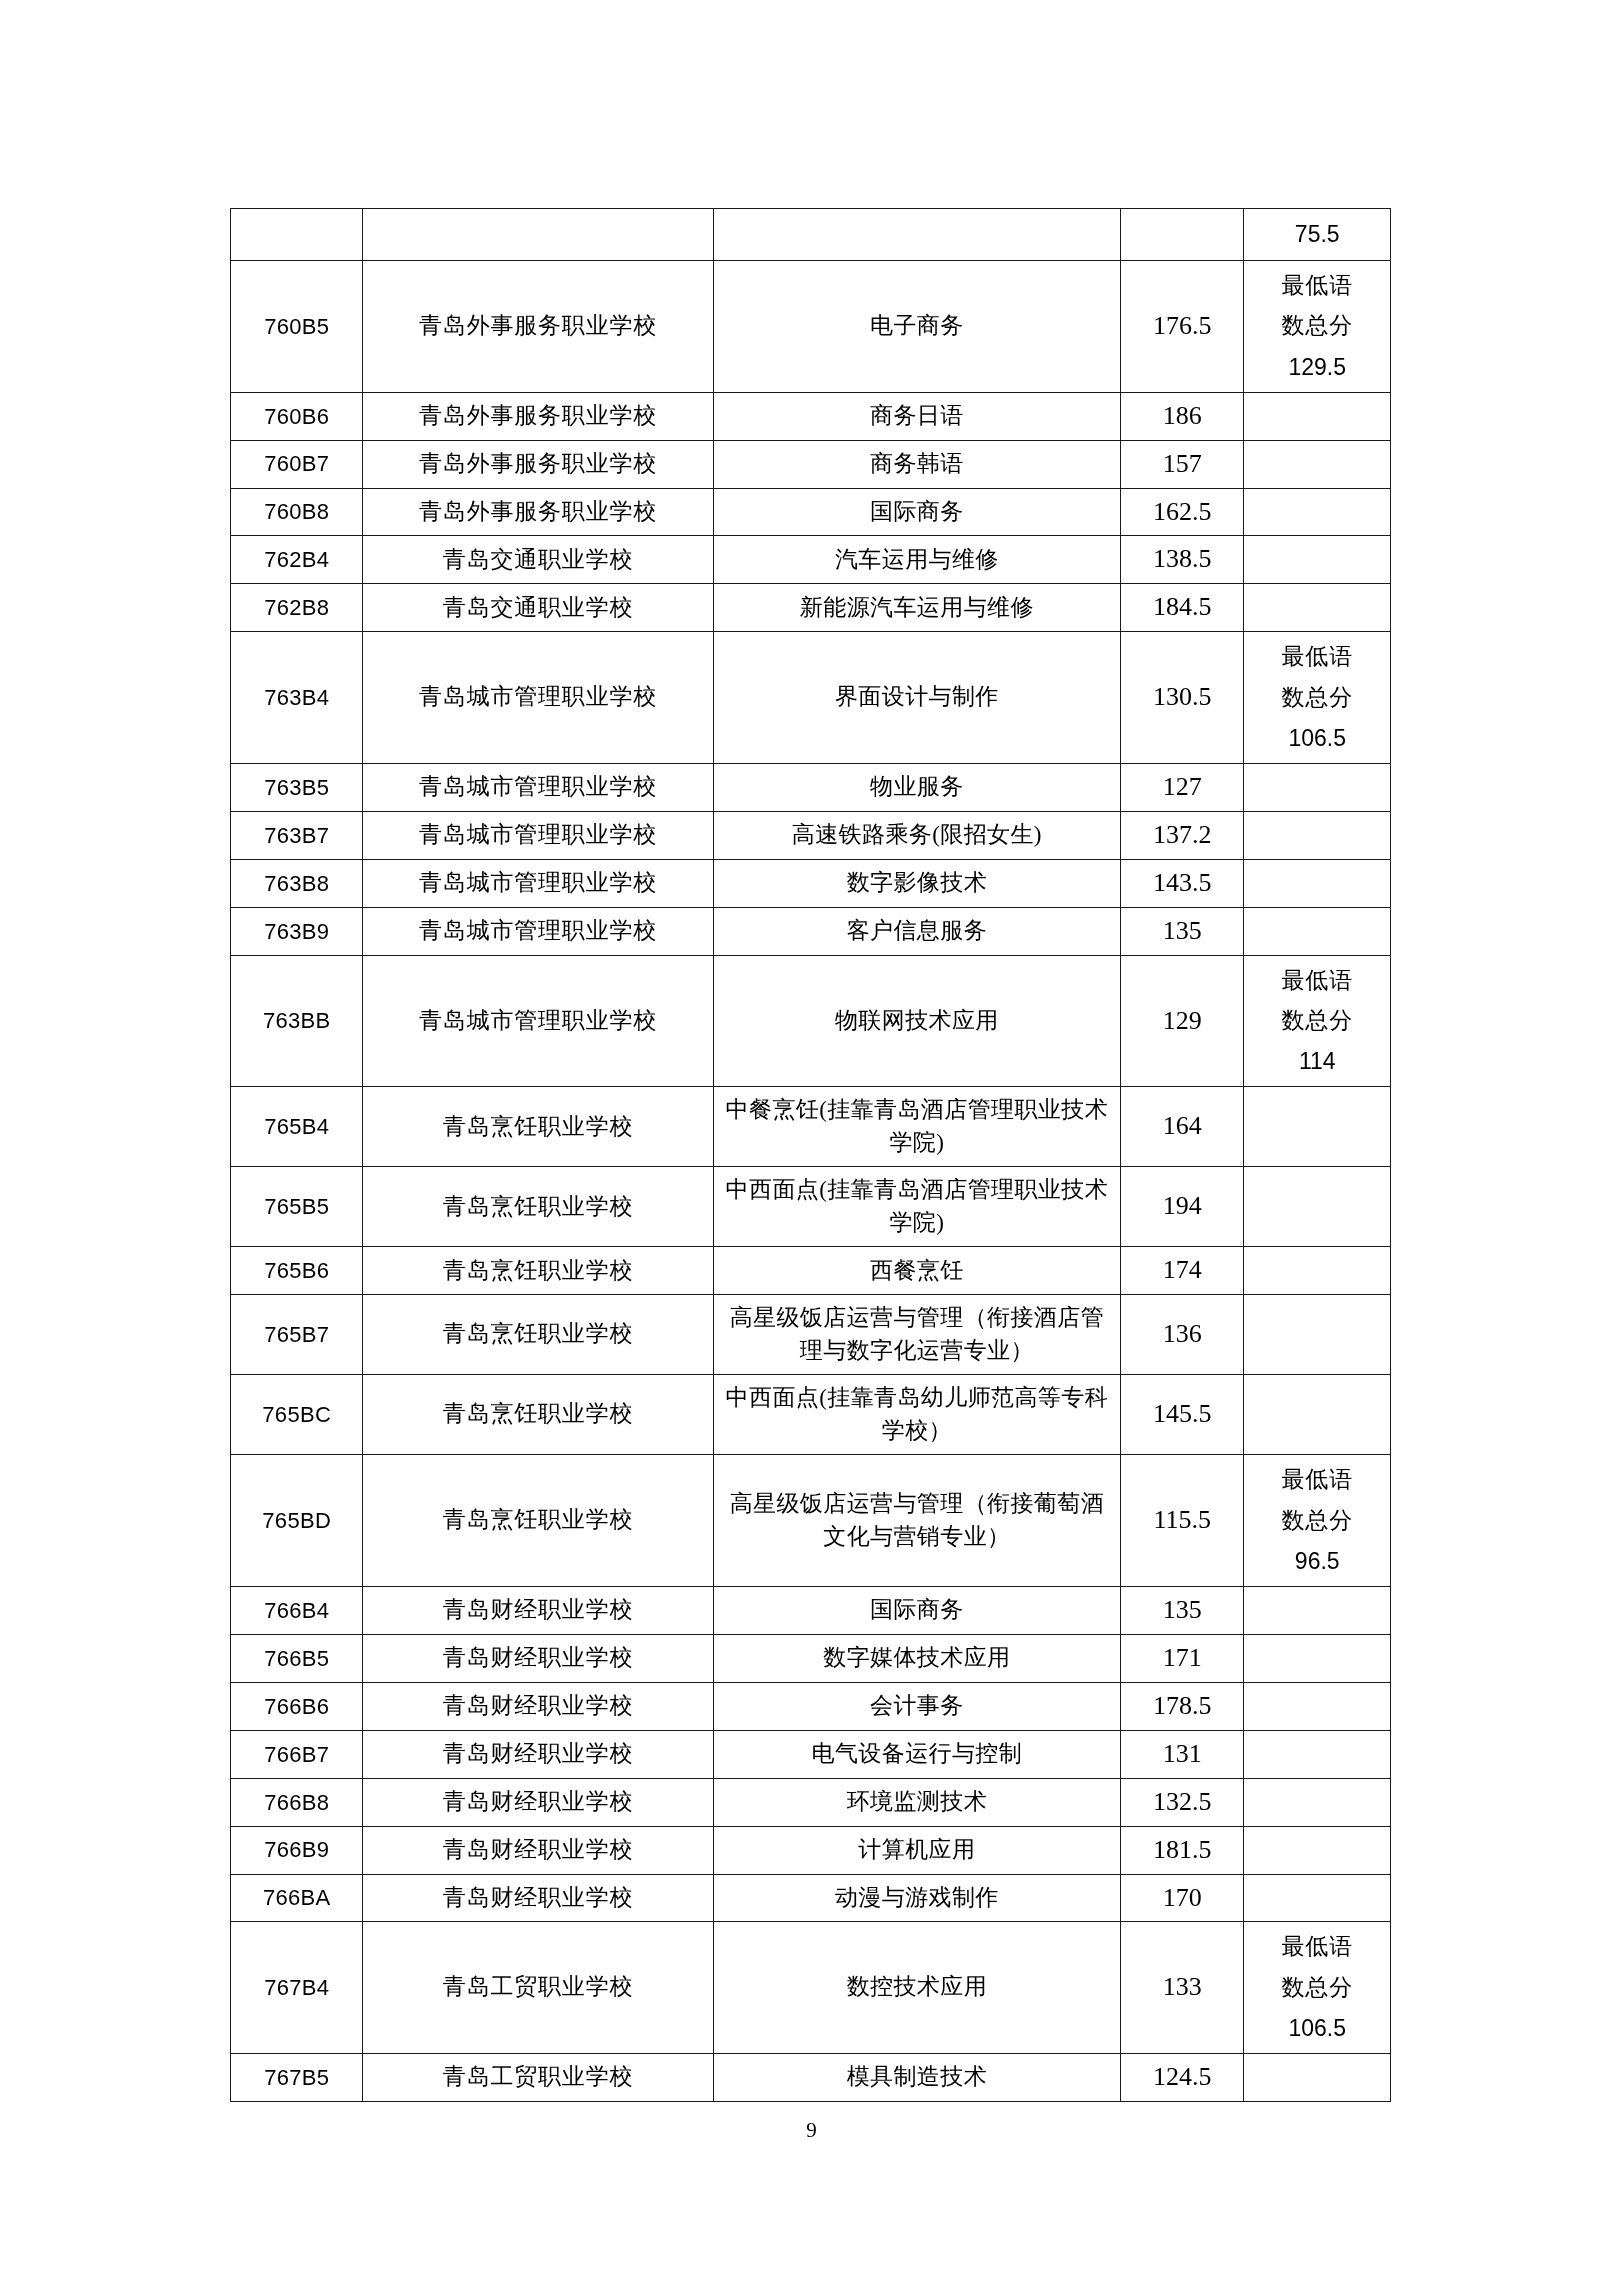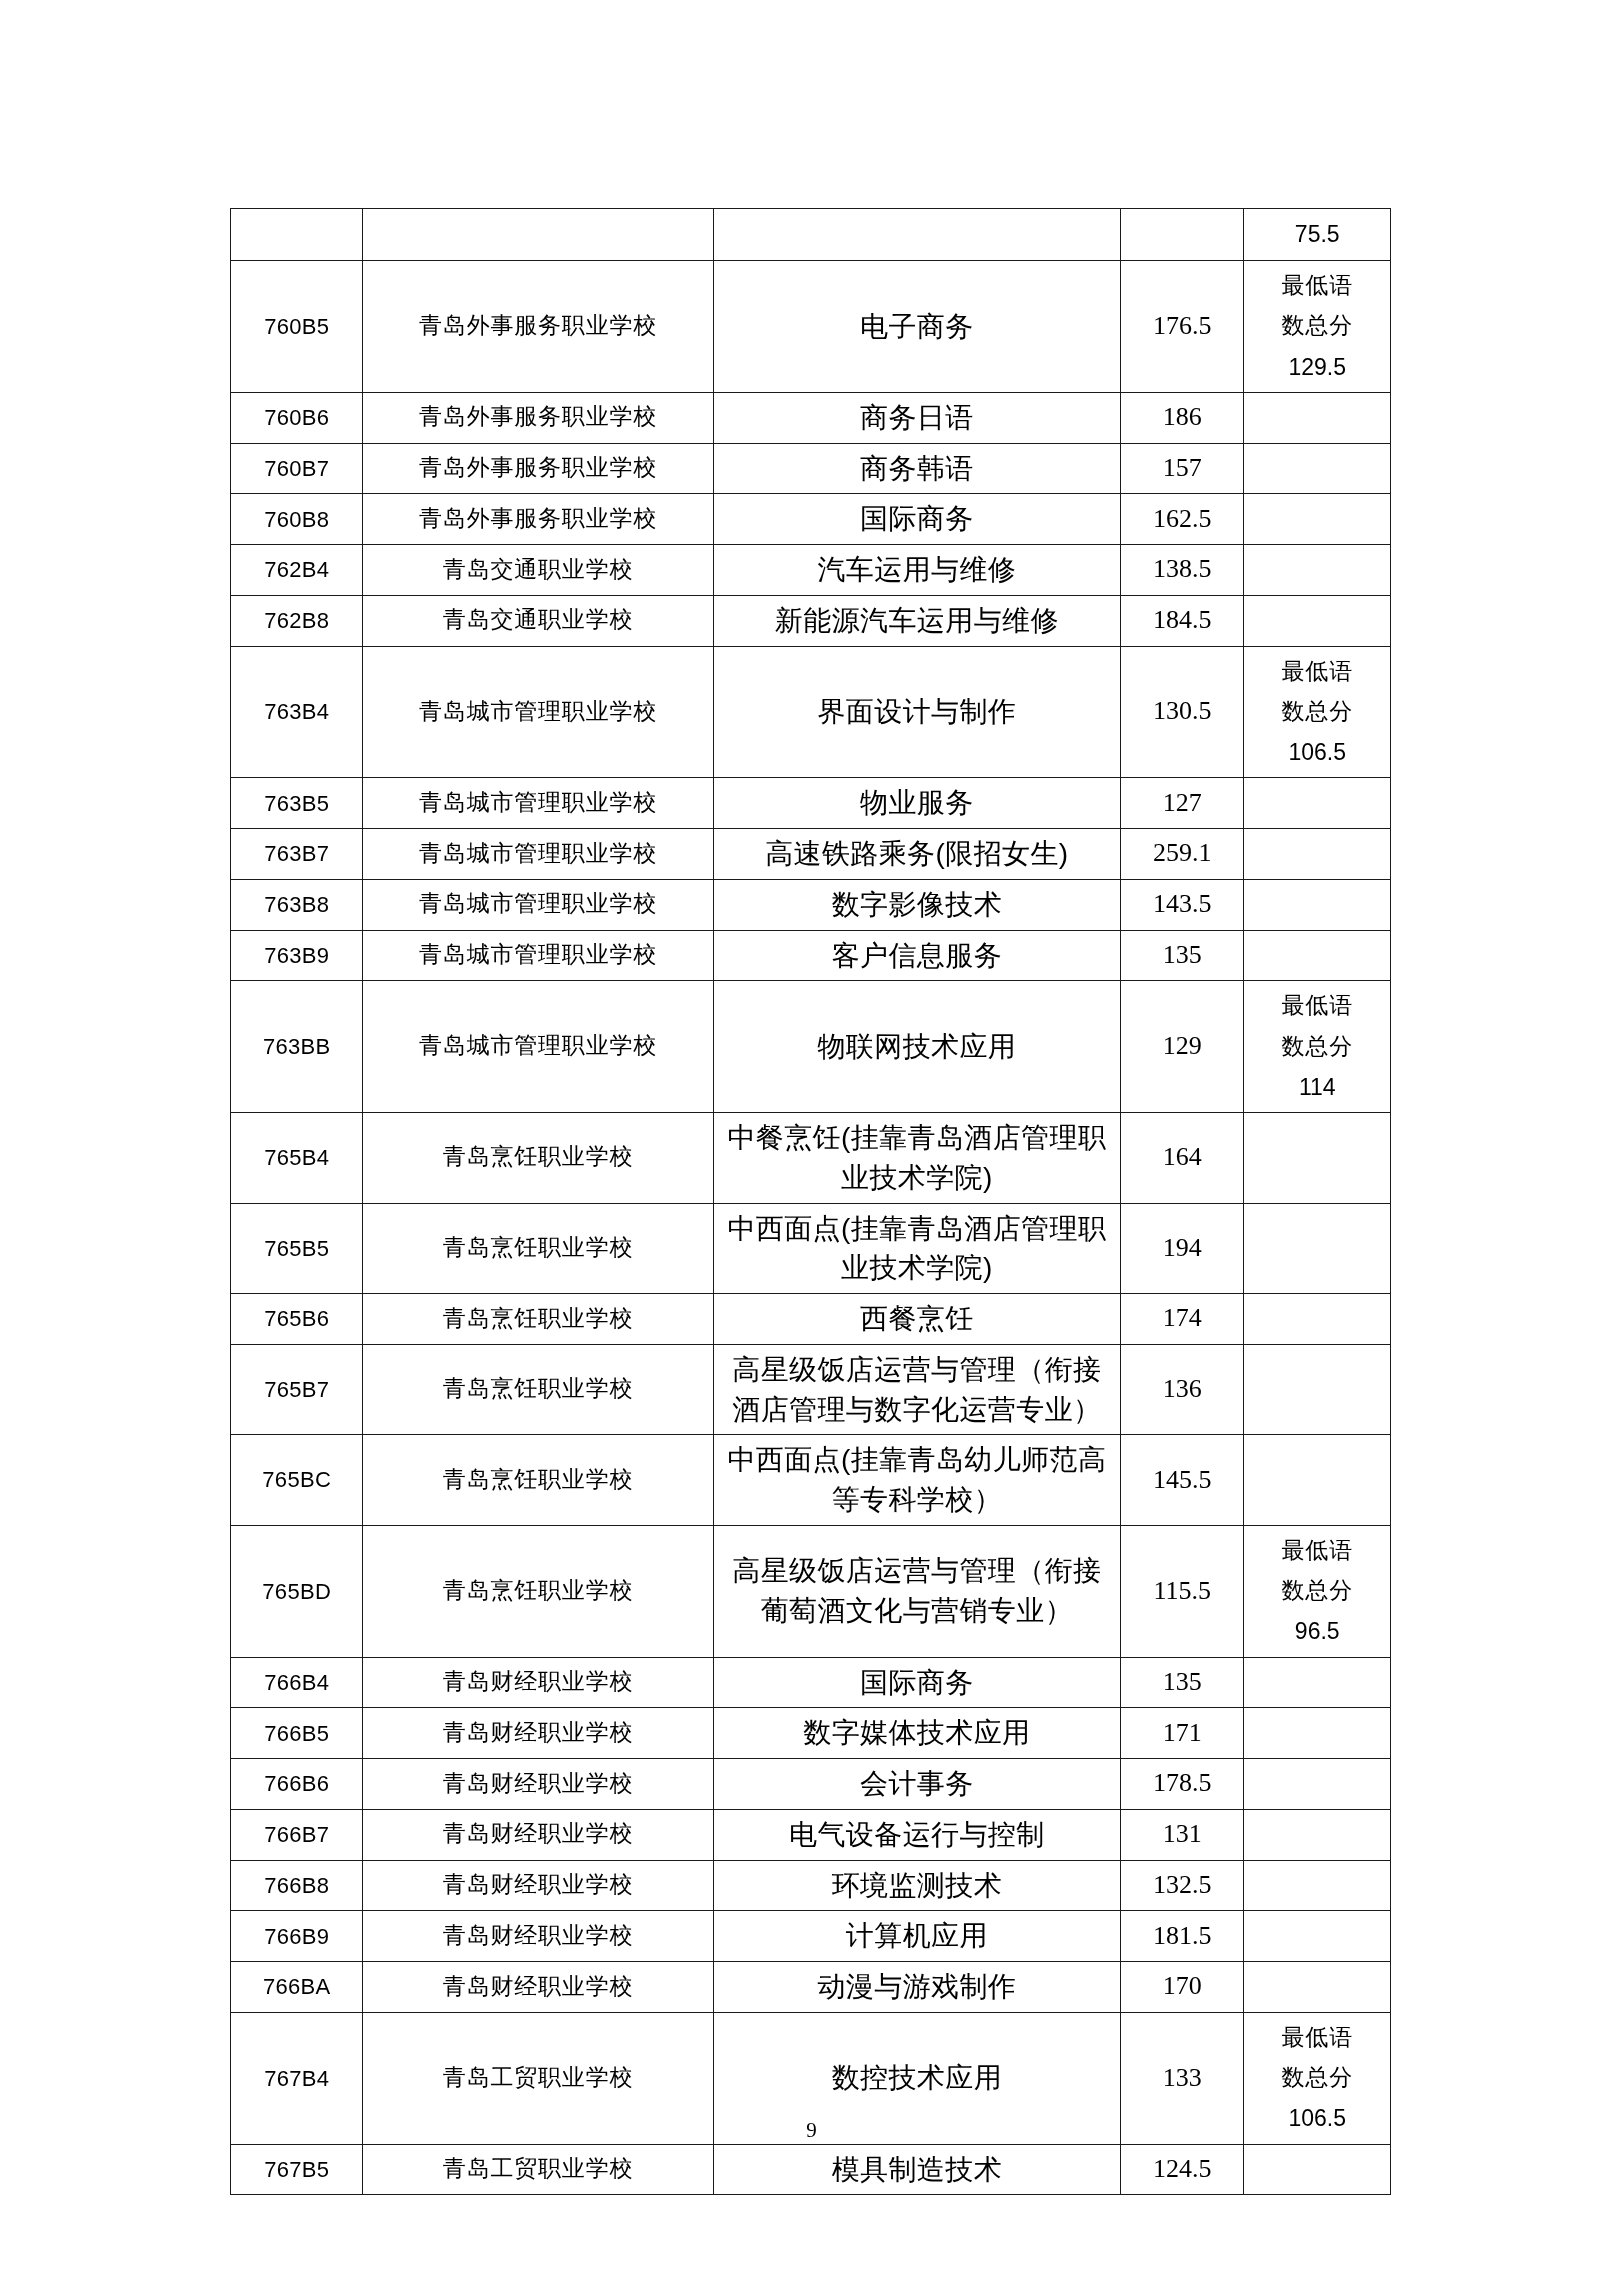--- a/index.html
+++ b/index.html
@@ -57,22 +57,22 @@
     font-size: 22px;
     font-weight: 400;
     letter-spacing: 0.3px;
   }
   .school-txt {
     font-family: "Liberation Serif", "DejaVu Serif", serif;
     font-size: 23px;
     letter-spacing: 0.8px;
   }
   .major-txt {
-    font-family: Liberation Sans, sans-serif;
-    font-size: 28px;
+    font-family: Liberation Serif, serif;
+    font-size: 23px;
     letter-spacing: 0.4px;
   }
   .score-txt {
     font-family: Liberation Serif, serif;
     font-size: 26px;
     font-weight: 400;
   }
   .note-txt {
     font-family: "Liberation Serif", "DejaVu Serif", serif;
     font-size: 23px;
@@ -281,21 +281,21 @@
             <td class="c-code">
               <div class="cell-inner code-txt">763B7</div>
             </td>
             <td class="c-school">
               <div class="cell-inner school-txt">青岛城市管理职业学校</div>
             </td>
             <td class="c-major">
               <div class="cell-inner major-txt">高速铁路乘务(限招女生)</div>
             </td>
             <td class="c-score">
-              <div class="cell-inner score-txt">259.1</div>
+              <div class="cell-inner score-txt">137.2</div>
             </td>
             <td class="c-note">
               <div class="cell-inner note-txt"></div>
             </td>
           </tr>
           <tr class="r-short">
             <td class="c-code">
               <div class="cell-inner code-txt">763B8</div>
             </td>
             <td class="c-school">

